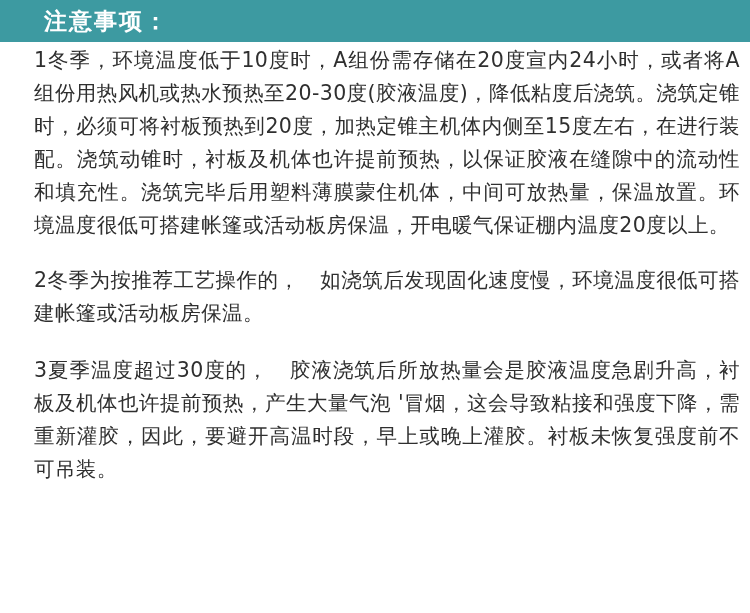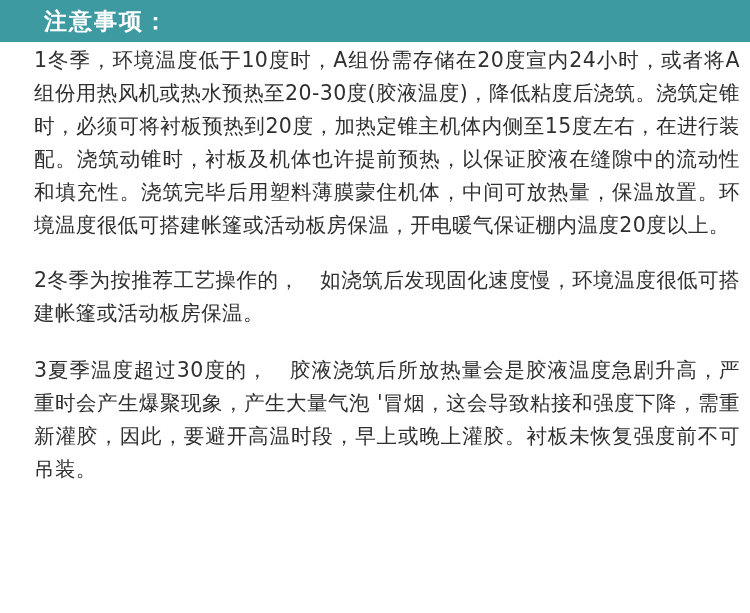--- a/index.html
+++ b/index.html
@@ -62,16 +62,16 @@
 
 <div class="page">
 
   <div class="title-bar">
     <div class="title-text">注意事项：</div>
   </div>
 
   <div class="content">
     <p class="para">1冬季，环境温度低于10度时，A组份需存储在20度宣内24小时，或者将A组份用热风机或热水预热至20-30度(胶液温度)，降低粘度后浇筑。浇筑定锥时，必须可将衬板预热到20度，加热定锥主机体内侧至15度左右，在进行装配。浇筑动锥时，衬板及机体也许提前预热，以保证胶液在缝隙中的流动性和填充性。浇筑完毕后用塑料薄膜蒙住机体，中间可放热量，保温放置。环境温度很低可搭建帐篷或活动板房保温，开电暖气保证棚内温度20度以上。</p>
     <p class="para spaced">2冬季为按推荐工艺操作的，　如浇筑后发现固化速度慢，环境温度很低可搭建帐篷或活动板房保温。</p>
-    <p class="para">3夏季温度超过30度的，　胶液浇筑后所放热量会是胶液温度急剧升高，严重时会产生爆聚现象，产生大量气泡 '冒烟，这会导致粘接和强度下降，需重新灌胶，因此，要避开高温时段，早上或晚上灌胶。衬板未恢复强度前不可吊装。</p>
+    <p class="para">3夏季温度超过30度的，　胶液浇筑后所放热量会是胶液温度急剧升高，衬板及机体也许提前预热，产生大量气泡 '冒烟，这会导致粘接和强度下降，需重新灌胶，因此，要避开高温时段，早上或晚上灌胶。衬板未恢复强度前不可吊装。</p>
   </div>
 
 </div>
 
 </body></html>

